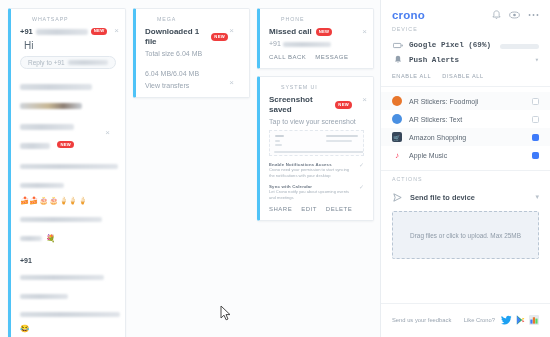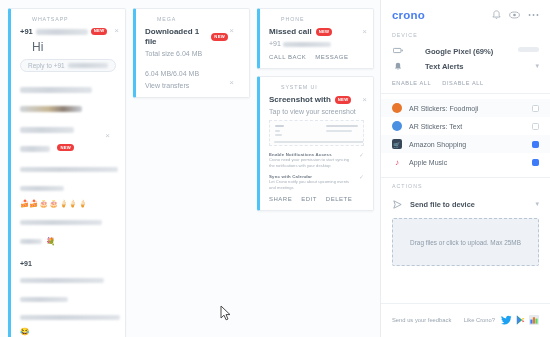--- a/index.html
+++ b/index.html
@@ -93,21 +93,21 @@
     vertical-align: middle;
   }
   .blur-warm {
     background: linear-gradient(90deg,#cfd4da 0%,#c8b896 45%,#8d7f74 70%,#c9ced4 100%);
   }
 
   
   .wa-card { padding-bottom: 6px; }
   .wa-line { display: flex; align-items: center; gap: 3px; margin-bottom: 4px; }
   .wa-num { font-size: 7.5px; font-weight: bold; color: #3d4a56; }
-  .wa-msg { font-size: 12px; color: #5d6a76; margin: 2px 0 5px 12px; }
+  .wa-msg { font-size: 10px; color: #5d6a76; margin: 2px 0 5px 4px; }
   .reply-box {
     border: 1px solid #e2e8ee;
     background: #f7f9fb;
     border-radius: 9px;
     height: 13px;
     display: flex; align-items: center;
     padding: 0 7px;
     gap: 3px;
     margin-top: 3px;
   }
@@ -142,37 +142,37 @@
   .panel {
     width: 170px; height: 337px;
     background: #ffffff;
     border-left: 1px solid #e9edf1;
     padding: 9px 11px 0 11px;
     display: flex; flex-direction: column;
   }
   .panel-head {
     display: flex; align-items: center;
     justify-content: space-between;
-    margin-bottom: 11px;
+    margin-bottom: 5px;
   }
   .logo {
     font-size: 11.5px; font-weight: bold;
     color: #4a7ef0; letter-spacing: 0.2px;
   }
   .head-icons { display: flex; align-items: center; gap: 8px; color: #9aa5b1; }
   .head-icons svg { display: block; }
 
   .sec-label {
     font-size: 5.3px; letter-spacing: 1px;
     color: #b3bcc5; text-transform: uppercase;
     margin-bottom: 6px;
   }
   .row {
-    display: flex; align-items: flex-start;
-    gap: 22px; padding: 3px 0;
+    display: flex; align-items: flex-end;
+    gap: 6px; padding: 3px 0; font-family: Liberation Mono, monospace;
   }
   .row-ico { width: 11px; display: flex; justify-content: center; color: #93a0ad; flex-shrink: 0; }
   .row-label { font-size: 7.6px; font-weight: bold; color: #47525e; white-space: nowrap; }
   .battery {
     flex: 1; height: 5px;
     background: #e9edf1; border-radius: 3px;
     overflow: hidden; margin-left: 3px;
   }
   .battery-fill { height: 100%; background: #58d764; border-radius: 3px; }
   .chev { margin-left: auto; color: #b9c2cb; font-size: 7px; }
@@ -329,21 +329,21 @@
         </div>
         <div class="card-actions">
           <span class="card-action">CALL BACK</span>
           <span class="card-action">MESSAGE</span>
         </div>
       </div>
 
       <div class="card">
         <div class="card-app">SYSTEM UI</div>
         <div class="card-title">
-          <span>Screenshot with</span>
+          <span>Screenshot saved</span>
           <span class="badge-new">NEW</span>
         </div>
         <span class="card-x" style="top:19px;">×</span>
         <div class="card-sub">Tap to view your screenshot</div>
 
         <div class="shot-thumb">
           <span class="thumb-strip" style="left:5px;top:4px;width:9px;height:2px;background:#ccd3da;"></span>
           <span class="thumb-strip" style="left:5px;top:9px;width:5px;height:1.5px;background:#dde2e7;"></span>
           <span class="thumb-strip" style="left:5px;top:13px;width:7px;height:1.5px;background:#dde2e7;"></span>
           <span class="thumb-strip" style="left:56px;top:4px;width:32px;height:2px;background:#d5dbe1;"></span>
@@ -423,21 +423,21 @@
       </span>
     </div>
 
     <div class="row">
       <span class="row-ico">
         <svg width="8" height="9" viewBox="0 0 11 12">
             <path d="M5.5 1 C7.4 1 8.5 2.2 8.5 4.1 L8.5 7 L9.7 8.6 L1.3 8.6 L2.5 7 L2.5 4.1 C2.5 2.2 3.6 1 5.5 1 Z" fill="#93a0ad"></path>
             <path d="M4.4 9.5 A1.2 1.2 0 0 0 6.6 9.5" fill="#93a0ad"></path>
           </svg>
       </span>
-      <span class="row-label">Text Alerts</span>
+      <span class="row-label">Push Alerts</span>
       <span class="chev">▾</span>
     </div>
 
     <div class="enable-row">
       <span class="enable-btn">ENABLE ALL</span>
       <span class="enable-btn">DISABLE ALL</span>
     </div>
 
     <div class="divider"></div>
 

